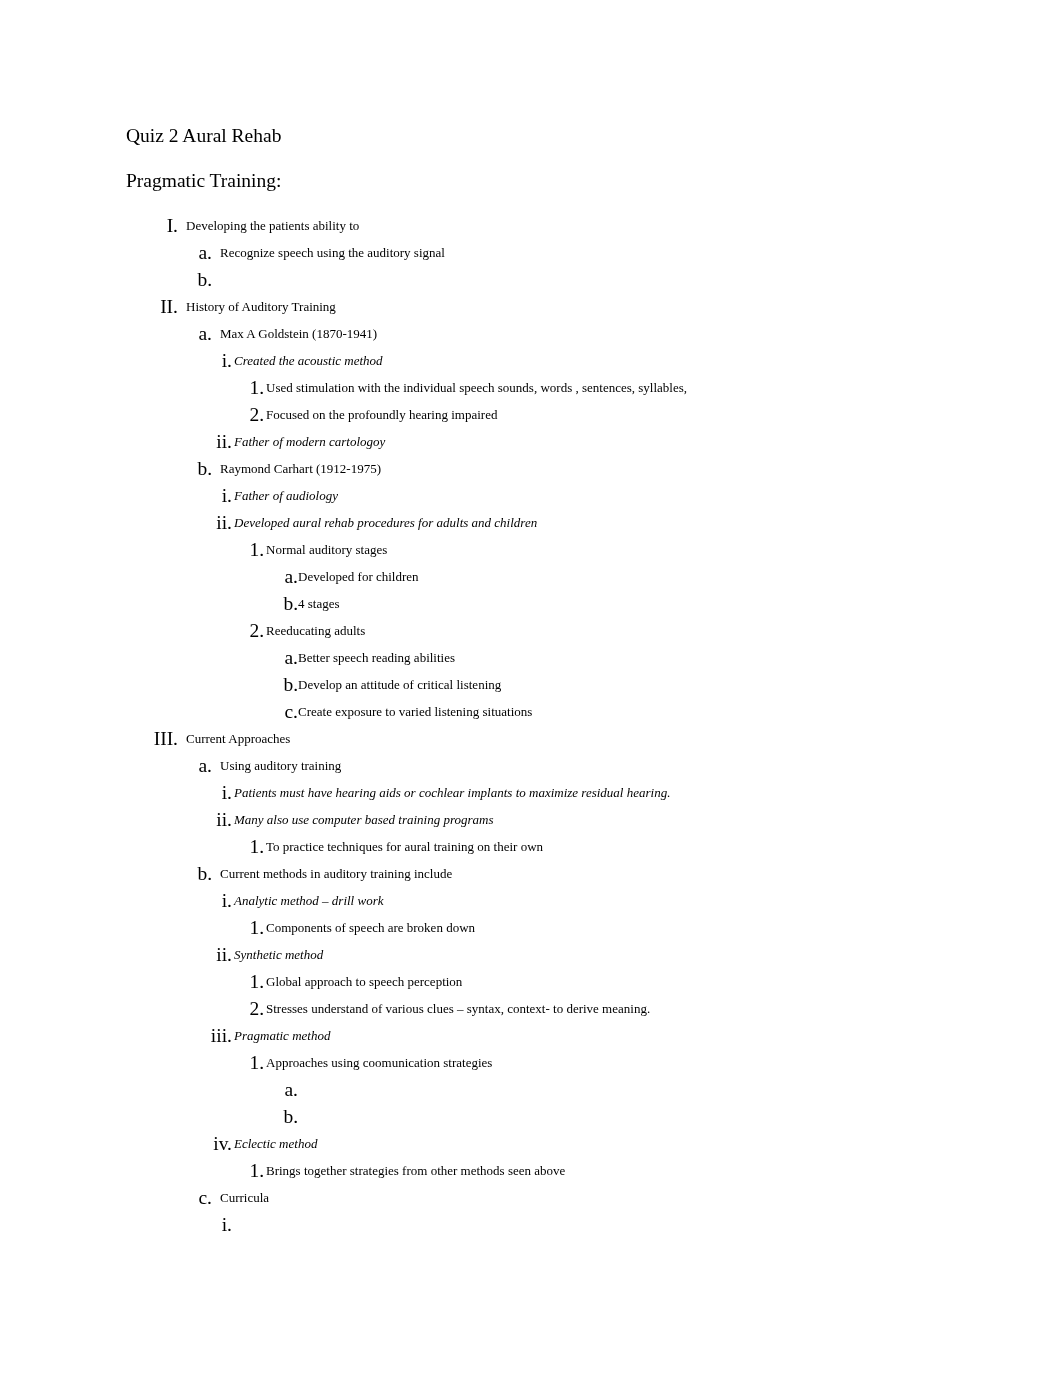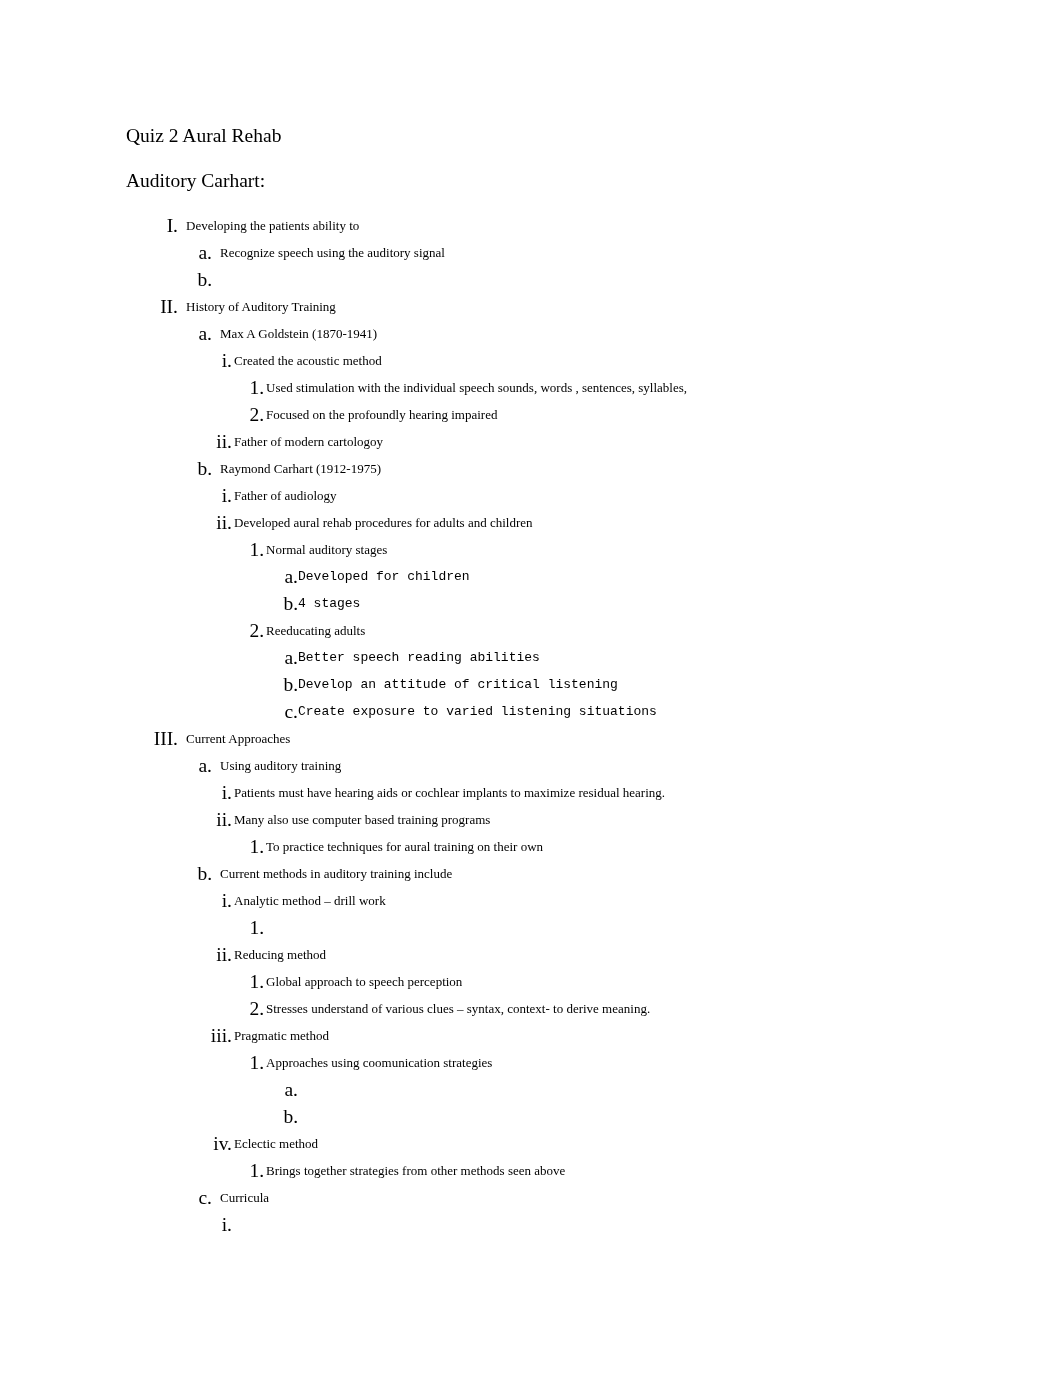--- a/index.html
+++ b/index.html
@@ -64,39 +64,39 @@
   
   .lvl1 > .marker { left: 0px;  width: 52px; }
   .lvl1 > .txt    { left: 60px; }
 
   
   .lvl2 > .marker { left: 34px; width: 52px; }
   .lvl2 > .txt    { left: 94px; }
 
   
   .lvl3 > .marker { left: 56px; width: 50px; }
-  .lvl3 > .txt    { left: 108px; }
+  .lvl3 > .txt    { left: 108px; font-style: italic; }
 
   
   .lvl4 > .marker { left: 94px; width: 44px; }
   .lvl4 > .txt    { left: 140px; }
 
   
   .lvl5 > .marker { left: 130px; width: 42px; }
-  .lvl5 > .txt    { left: 172px; font-family: Liberation Mono, monospace; }
+  .lvl5 > .txt    { left: 172px; }
 </style>
 </head>
 <body>
 
 <div class="page">
   <div class="doc-body">
 
     <p class="para title-para">Quiz 2 Aural Rehab</p>
 
-    <p class="para lead-para">Auditory Carhart:</p>
+    <p class="para lead-para">Pragmatic Training:</p>
 
     <div class="outline" id="outline-root">
         <div class="li lvl1">
           <span class="marker">I.</span>
           <span class="txt">Developing the patients ability to</span>
         </div>
         <div class="li lvl2">
           <span class="marker">a.</span>
           <span class="txt">Recognize speech using the auditory signal</span>
         </div>
@@ -190,24 +190,25 @@
         <div class="li lvl2">
           <span class="marker">b.</span>
           <span class="txt">Current methods in auditory training include</span>
         </div>
         <div class="li lvl3">
           <span class="marker">i.</span>
           <span class="txt">Analytic method – drill work</span>
         </div>
         <div class="li lvl4">
           <span class="marker">1.</span>
-        </div>
-        <div class="li lvl3">
-          <span class="marker">ii.</span>
-          <span class="txt">Reducing method</span>
+          <span class="txt">Components of speech are broken down</span>
+        </div>
+        <div class="li lvl3">
+          <span class="marker">ii.</span>
+          <span class="txt">Synthetic method</span>
         </div>
         <div class="li lvl4">
           <span class="marker">1.</span>
           <span class="txt">Global approach to speech perception</span>
         </div>
         <div class="li lvl4">
           <span class="marker">2.</span>
           <span class="txt">Stresses understand of various clues – syntax, context- to derive meaning.</span>
         </div>
         <div class="li lvl3">

